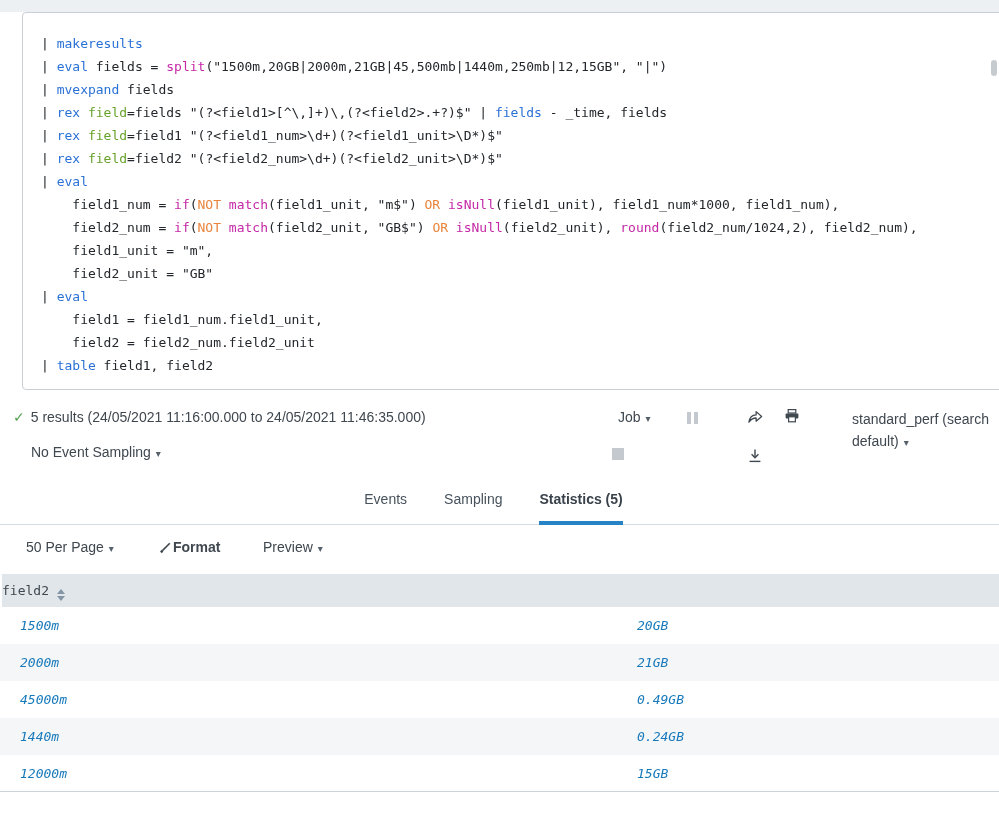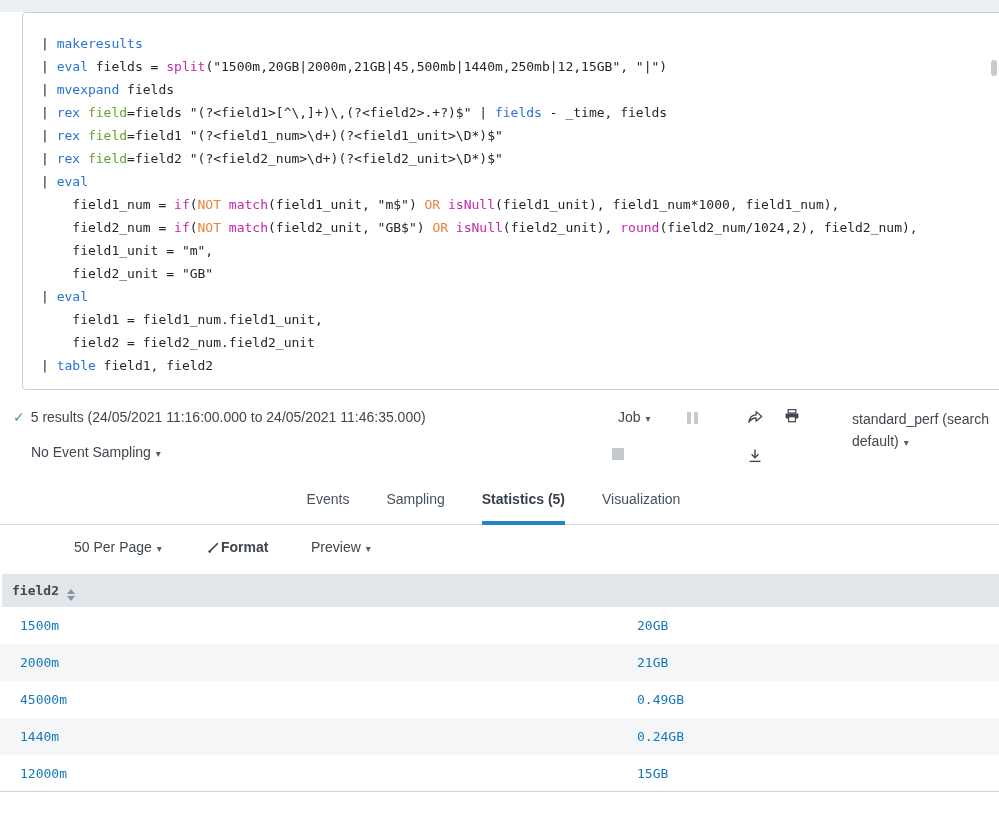--- a/index.html
+++ b/index.html
@@ -44,38 +44,38 @@
   .print-icon{position:absolute;left:784px;top:408px;}
   .download-icon{position:absolute;left:747px;top:448px;}
   .app-context{position:absolute;left:852px;top:408px;width:147px;overflow:hidden;font-size:14px;line-height:22px;white-space:nowrap;cursor:pointer;}
 
   
   .tabs{position:absolute;left:0;top:478px;width:999px;height:47px;border-bottom:1px solid var(--border-gray);display:flex;padding-left:25px;justify-content:center;}
   .tab{font-size:14px;color:#47525c;line-height:43px;height:47px;margin-right:37px;cursor:pointer;border-bottom:4px solid transparent;}
   .tab.active{font-weight:bold;color:#39424b;border-bottom-color:var(--accent-blue);}
 
   
-  .controls{position:absolute;left:0;top:525px;width:937px;height:49px;font-size:14px;margin-left:48px;}
+  .controls{position:absolute;left:0;top:525px;width:937px;height:49px;font-size:14px;}
   .per-page{position:absolute;left:26px;top:14px;cursor:pointer;}
   .format-btn{position:absolute;left:159px;top:14px;cursor:pointer;display:flex;align-items:center;font-weight:bold;}
   .preview-menu{position:absolute;left:263px;top:14px;cursor:pointer;}
 
   
   .stats-table{position:absolute;left:0;top:574px;width:999px;font-family:"DejaVu Sans Mono",monospace;font-size:13px;}
   .thead{display:flex;height:33px;background:var(--header-bg);color:#3f474f;}
   .th{line-height:33px;position:relative;cursor:pointer;}
   .th.c1{width:625px;padding-left:20px;}
   .th-gap{width:2px;background:#fff;}
-  .th.c2{flex:1;padding-left:10px;font-weight:bold;}
+  .th.c2{flex:1;padding-left:0;}
   .sort-icon{display:inline-flex;flex-direction:column;gap:2px;margin-left:8px;vertical-align:1px;}
   .sort-icon i{display:block;width:0;height:0;border-left:4px solid transparent;border-right:4px solid transparent;}
   .sort-icon .up{border-bottom:5px solid #8496a6;}
   .sort-icon .down{border-top:5px solid #8496a6;}
   .th-pencil{position:absolute;right:22px;top:9px;}
-  .trow{display:flex;height:37px;background:#fff;}
+  .trow{display:flex;height:37px;background:#fff;font-style:italic;}
   .trow.alt{background:var(--row-alt-bg);}
   .trow:last-child{border-bottom:1px solid #ccd3d9;}
   .td{line-height:37px;}
   .td.c1{width:627px;padding-left:20px;}
   .td.c2{flex:1;padding-left:10px;}
   .td a{color:var(--link-blue);text-decoration:none;cursor:pointer;}
 </style>
 </head>
 <body>
 
@@ -120,21 +120,20 @@
 
 <div class="app-context">
   <div><span>standard_perf (search</span></div>
   <div><span>default)</span><span class="caret">▾</span></div>
 </div>
 
 <div class="tabs" id="tabs">
     <div class="tab">Events</div>
     <div class="tab">Sampling</div>
     <div class="tab active">Statistics (5)</div>
-    <div class="tab">Visualization</div>
   </div>
 
 <div class="controls">
   <div class="per-page"><span>50 Per Page</span><span class="caret">▾</span></div>
   <div class="format-btn">
     <svg width="14" height="14" viewBox="0 0 14 14">
       <path d="M3.4 10.6 L10.8 3.2" stroke="#3f474f" stroke-width="1.6"></path>
       <path d="M2 12.4 L3.4 10.6" stroke="#3f474f" stroke-width="2.4"></path>
     </svg>
     <span>Format</span>

